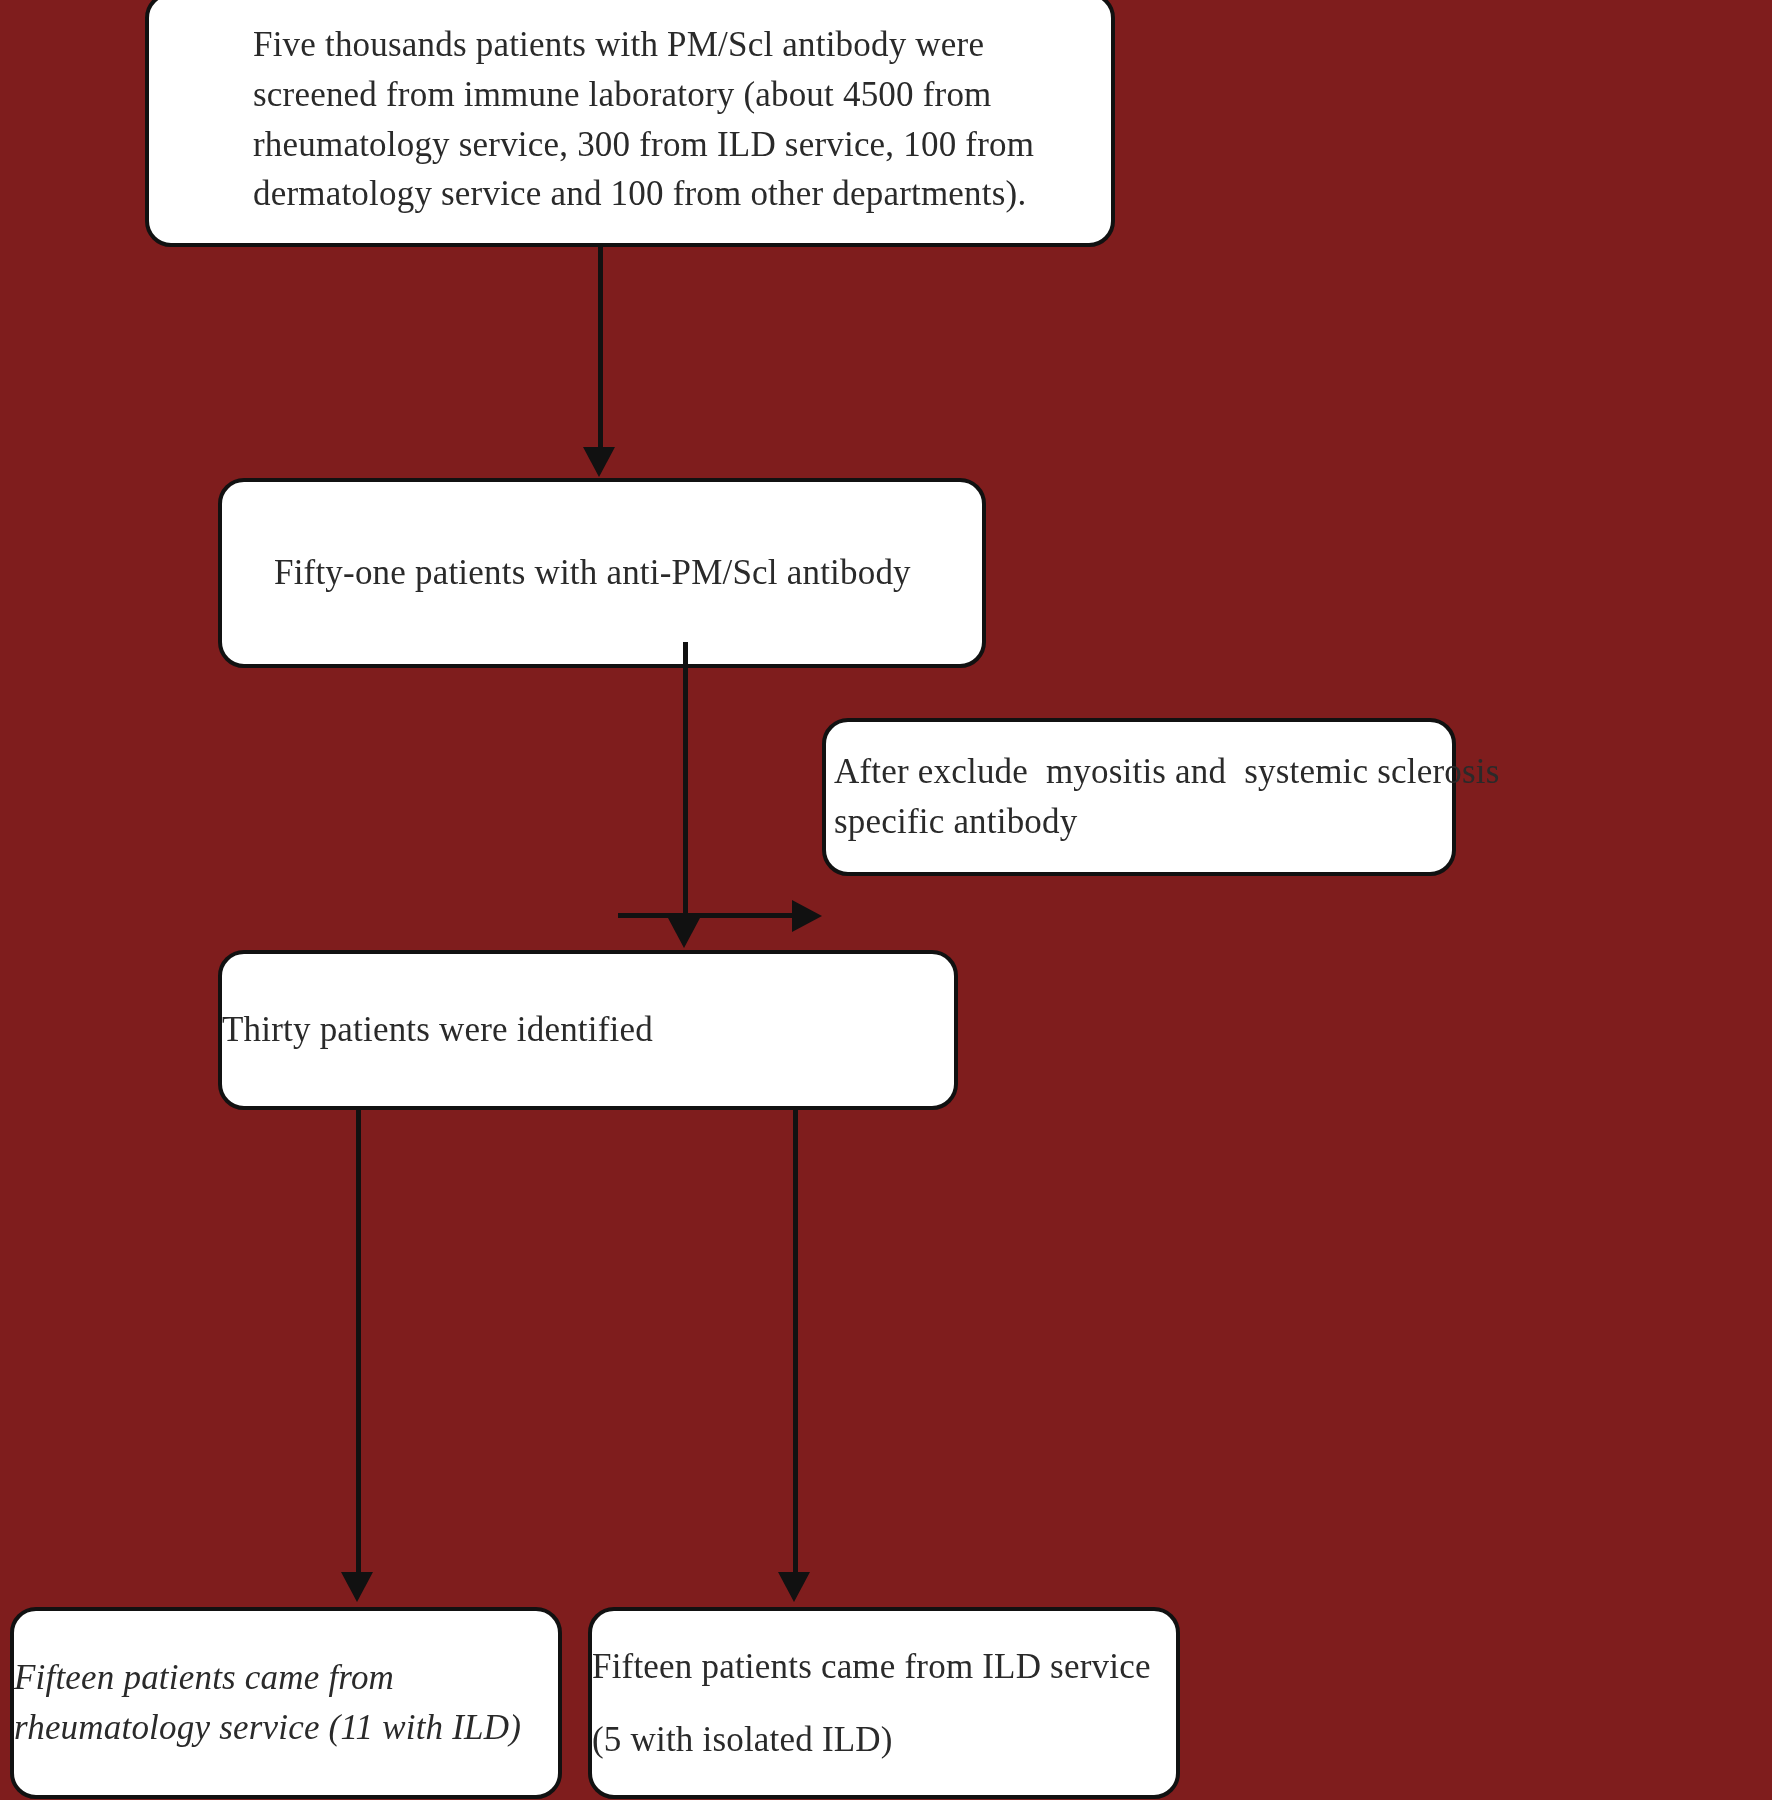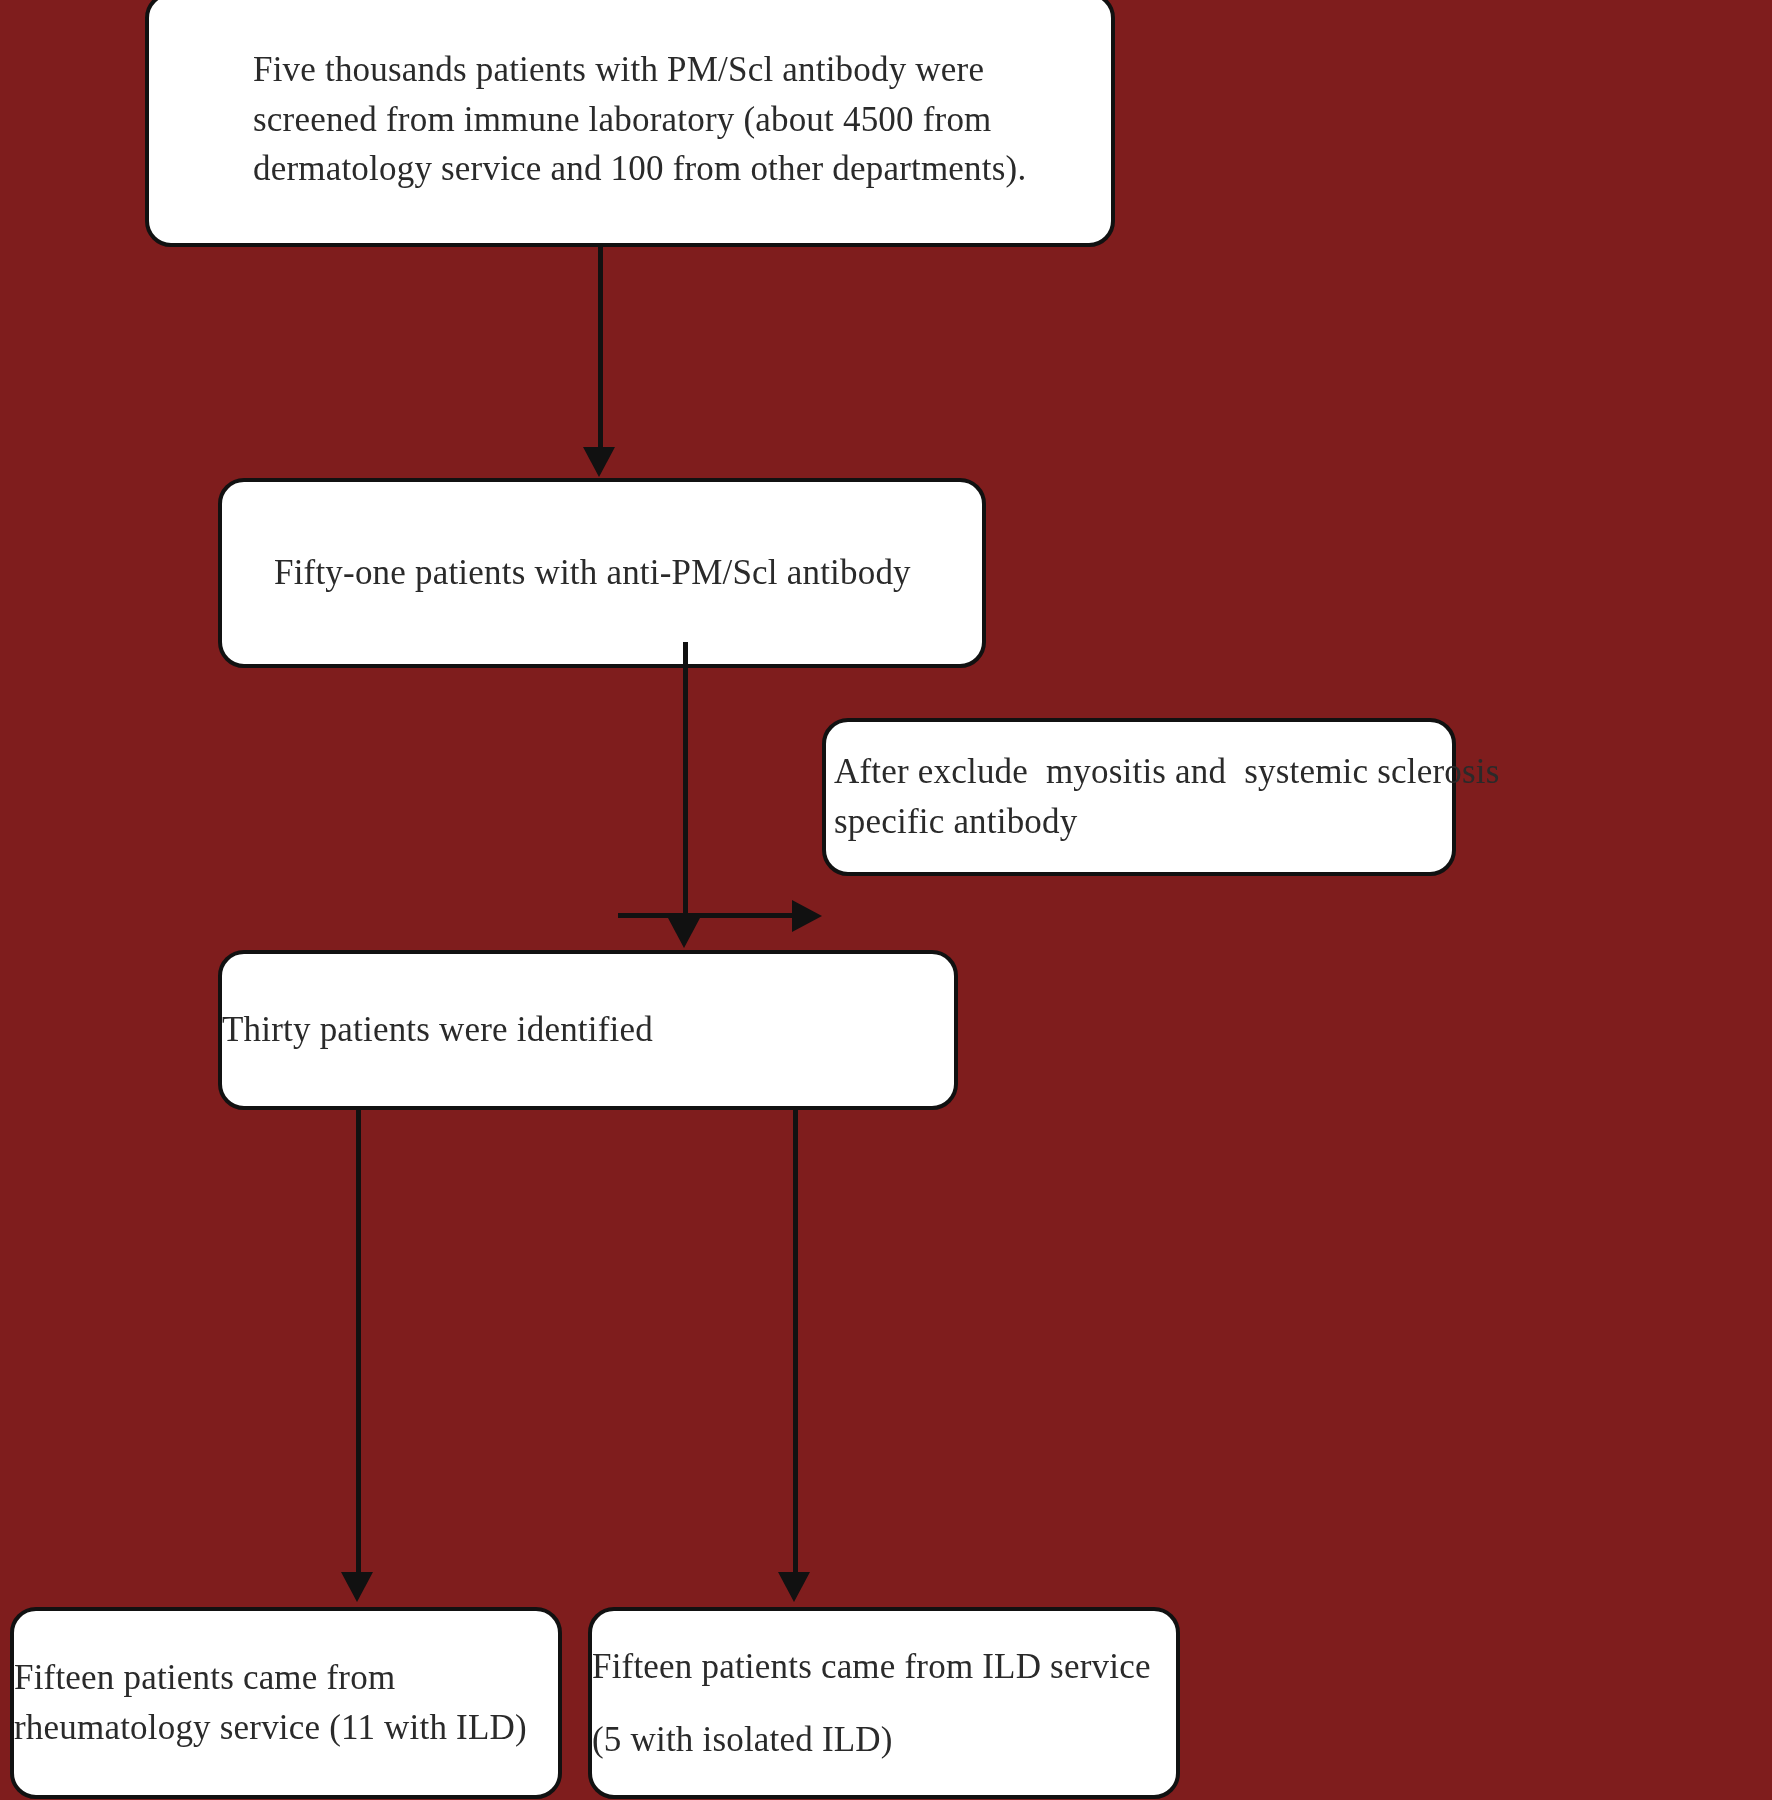--- a/index.html
+++ b/index.html
@@ -44,21 +44,21 @@
     left: 218px; top: 478px; width: 768px; height: 190px;
     padding-left: 52px;
   }
   #box-exclude {
     left: 822px; top: 718px; width: 634px; height: 158px;
   }
   #box-thirty {
     left: 218px; top: 950px; width: 740px; height: 160px;
   }
   #box-rheum {
-    left: 10px; top: 1607px; width: 552px; height: 192px;
+    left: 10px; top: 1607px; width: 552px; height: 192px; font-style: italic;
   }
   #box-ild {
     left: 588px; top: 1607px; width: 592px; height: 192px; gap: 23px;
   }
 
   
   .conn {
     position: absolute;
     background: #111111;
   }
@@ -96,20 +96,21 @@
   #conn4-head     { left: 778px; top: 1572px; }
 </style>
 </head>
 <body>
 
 <div id="canvas">
 
   <div class="node pad-left" id="box-screened">
     <div class="line">Five thousands patients with PM/Scl antibody were</div>
     <div class="line">screened from immune laboratory (about 4500 from</div>
+    <div class="line">rheumatology service, 300 from ILD service, 100 from</div>
     <div class="line">dermatology service and 100 from other departments).</div>
   </div>
 
   <div class="conn v-line" id="conn1-line"></div>
   <div class="arrowhead-down" id="conn1-head"></div>
 
   <div class="node" id="box-fiftyone">
     <div class="line">Fifty-one patients with anti-PM/Scl antibody</div>
   </div>
 

